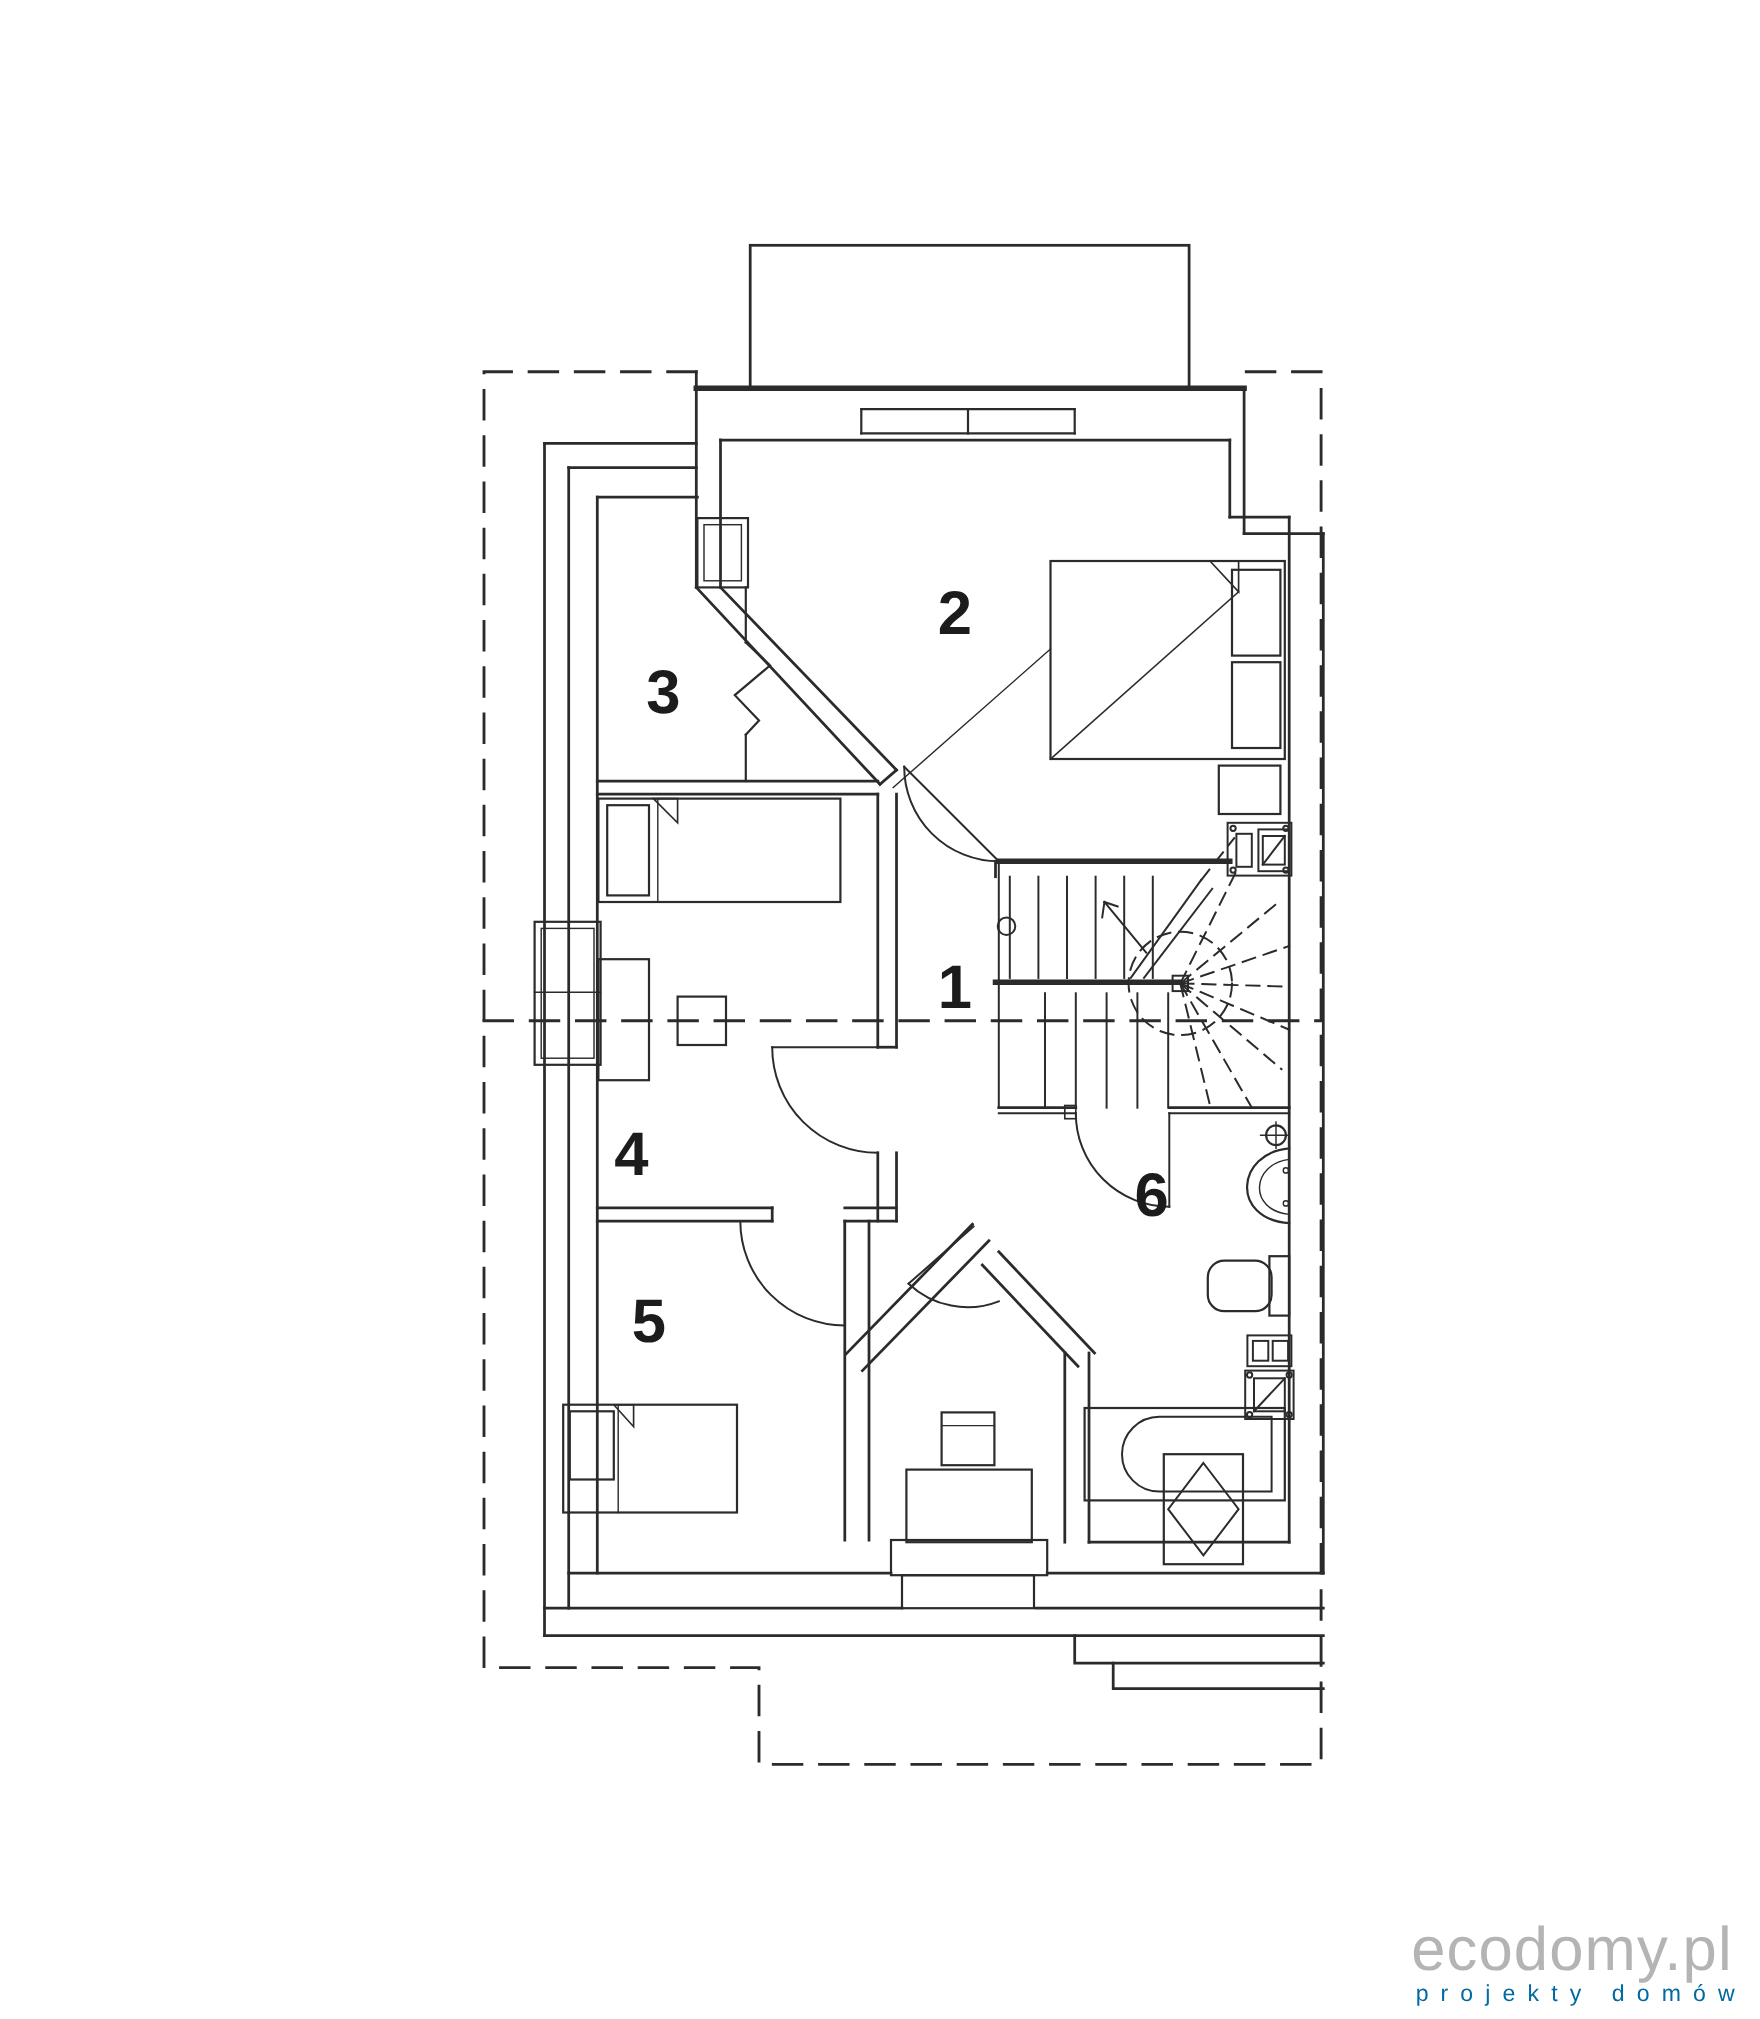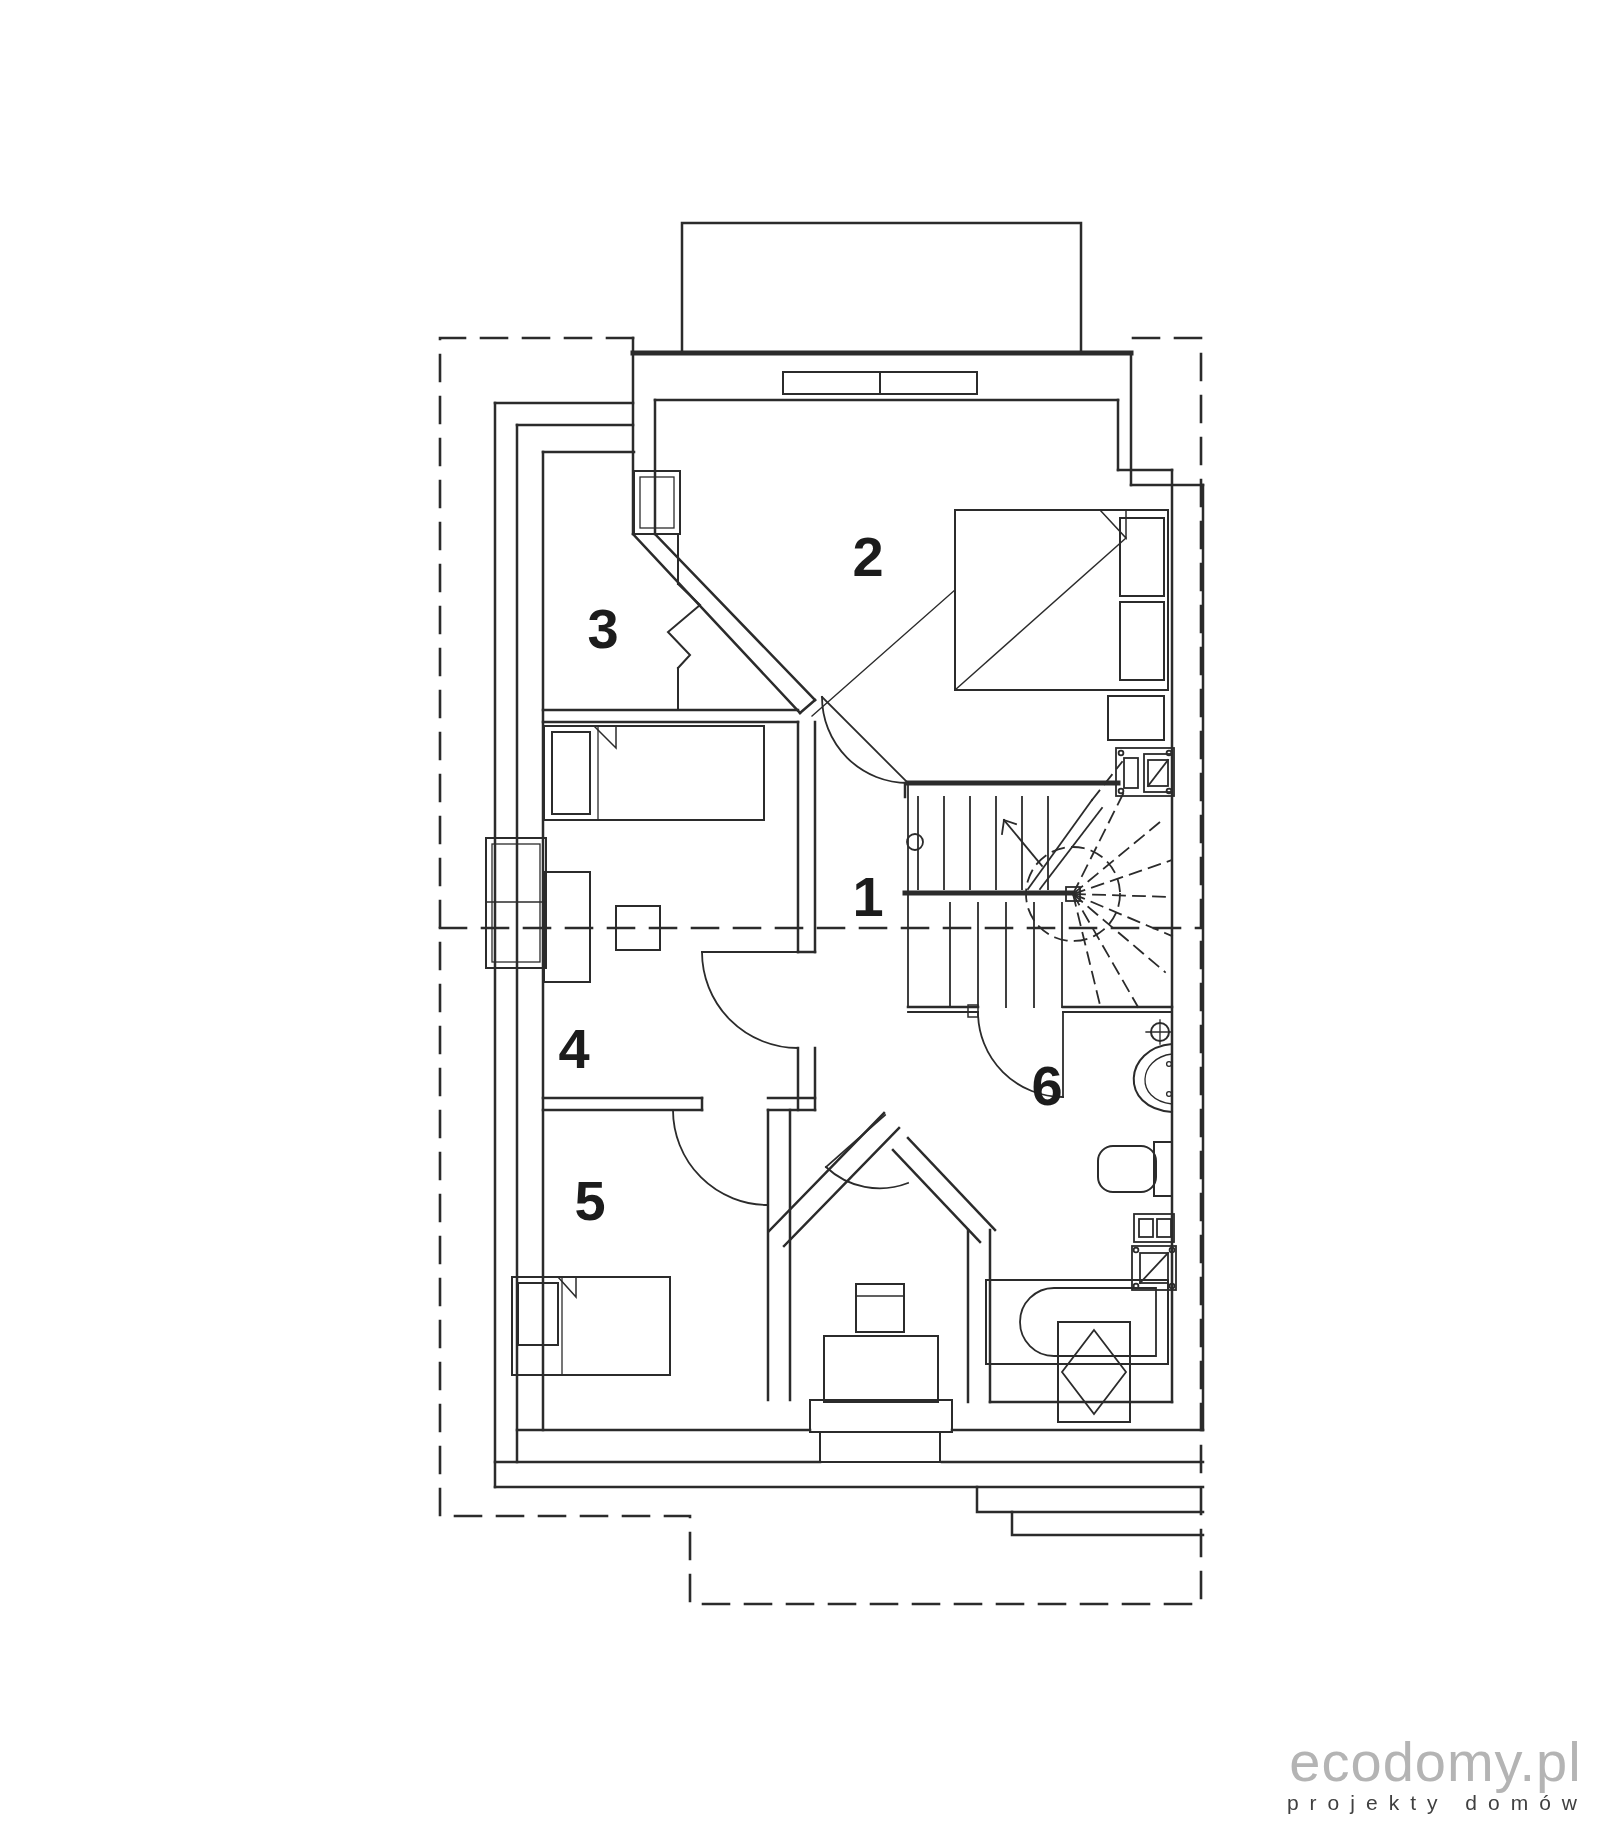--- a/index.html
+++ b/index.html
@@ -13,39 +13,39 @@
   svg{position:absolute;left:0;top:0;}
   .room-num{
     font-family:"Liberation Sans", sans-serif;
     font-weight:bold;
     font-size:56px;
     fill:#1c1c1c;
   }
   .logo{
     position:absolute;
     right:12px;
-    bottom:22px;
-    text-align:center;
+    bottom:12px;
+    text-align:left;
     line-height:1;
     user-select:none;
   }
   .logo .brand{
     display:block;
     font-size:56px;
     font-weight:400;
     color:#b4b4b4;
     letter-spacing:1px;
   }
   .logo .tagline{
     display:block;
     margin-top:2px;
     margin-left:4px;
     font-size:21px;
     font-weight:400;
-    color:#404040;
+    color:#0369a1;
     letter-spacing:11px;
   }
 </style>
 </head>
 <body>
 
 <div class="page">
 <svg width="1600" height="1835" viewBox="0 0 1600 1835">
   <g fill="none" stroke="#2b2b2b" stroke-width="2.5" stroke-linecap="square">
 

